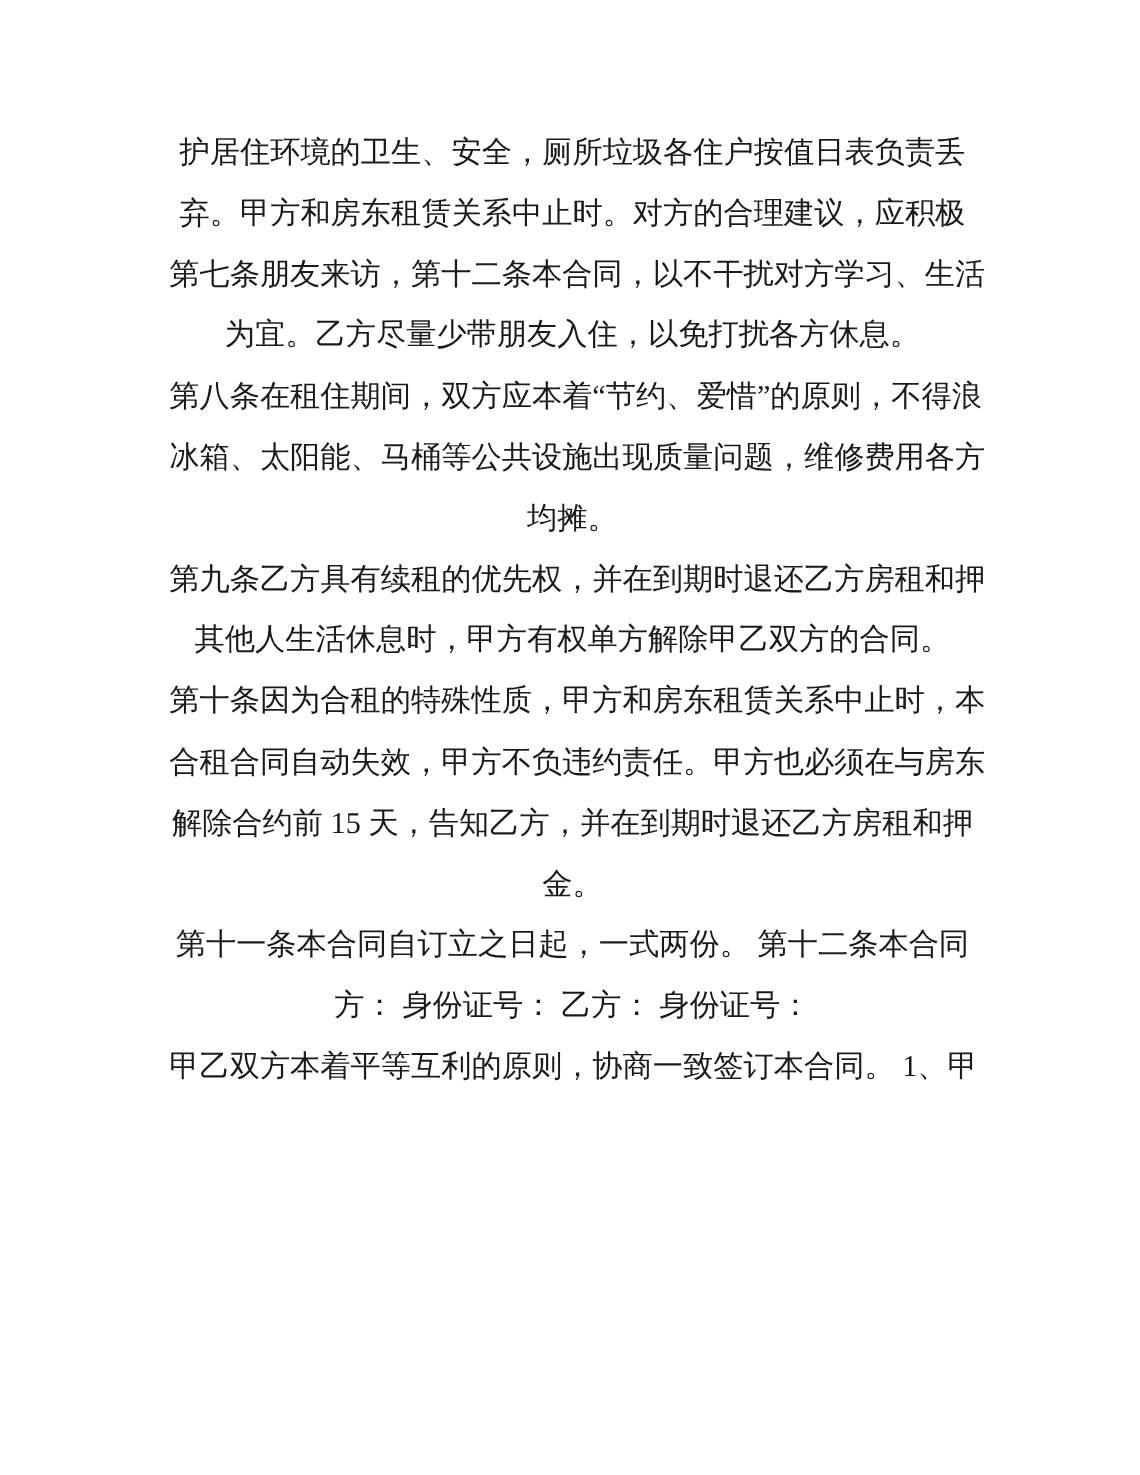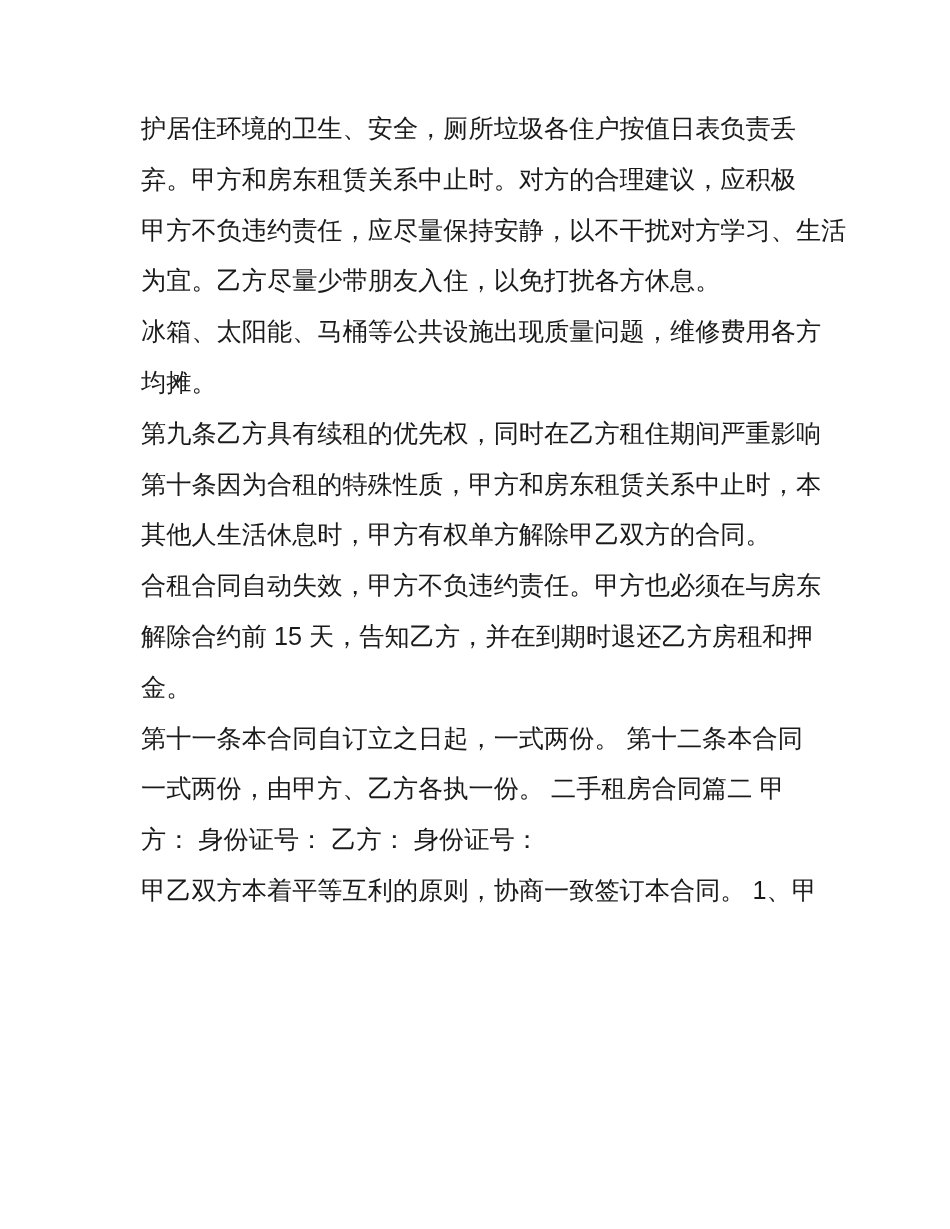--- a/index.html
+++ b/index.html
@@ -15,40 +15,41 @@
     }
     .page {
       position: absolute;
       left: 141px;
       top: 103px;
       width: 672px;
     }
     .line {
       height: 50.8px;
       line-height: 50.8px;
-      font-family: Liberation Sans, sans-serif;
+      font-family: Liberation Serif, serif;
       font-size: 25.2px;
       color: #1a1a1a;
       white-space: nowrap;
       letter-spacing: 0px;
+      text-align: center;
     }
   </style>
 </head>
 <body>
 
 <div class="page">
   <div class="line">护居住环境的卫生、安全，厕所垃圾各住户按值日表负责丢</div>
   <div class="line">弃。甲方和房东租赁关系中止时。对方的合理建议，应积极</div>
-  <div class="line">甲方不负违约责任，应尽量保持安静，以不干扰对方学习、生活</div>
+  <div class="line">第七条朋友来访，第十二条本合同，以不干扰对方学习、生活</div>
   <div class="line">为宜。乙方尽量少带朋友入住，以免打扰各方休息。</div>
+  <div class="line">第八条在租住期间，双方应本着“节约、爱惜”的原则，不得浪</div>
   <div class="line">冰箱、太阳能、马桶等公共设施出现质量问题，维修费用各方</div>
   <div class="line">均摊。</div>
-  <div class="line">第九条乙方具有续租的优先权，同时在乙方租住期间严重影响</div>
+  <div class="line">第九条乙方具有续租的优先权，并在到期时退还乙方房租和押</div>
+  <div class="line">其他人生活休息时，甲方有权单方解除甲乙双方的合同。</div>
   <div class="line">第十条因为合租的特殊性质，甲方和房东租赁关系中止时，本</div>
-  <div class="line">其他人生活休息时，甲方有权单方解除甲乙双方的合同。</div>
   <div class="line">合租合同自动失效，甲方不负违约责任。甲方也必须在与房东</div>
   <div class="line">解除合约前 15 天，告知乙方，并在到期时退还乙方房租和押</div>
   <div class="line">金。</div>
   <div class="line">第十一条本合同自订立之日起，一式两份。 第十二条本合同</div>
-  <div class="line">一式两份，由甲方、乙方各执一份。 二手租房合同篇二 甲</div>
   <div class="line">方：  身份证号：  乙方：  身份证号：</div>
   <div class="line">甲乙双方本着平等互利的原则，协商一致签订本合同。 1、甲</div>
 </div>
 
 </body></html>

